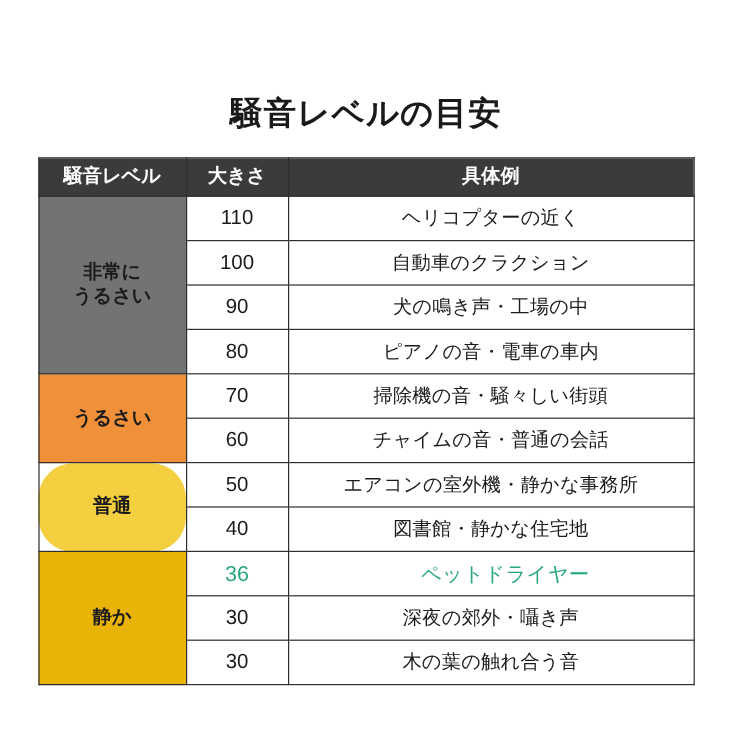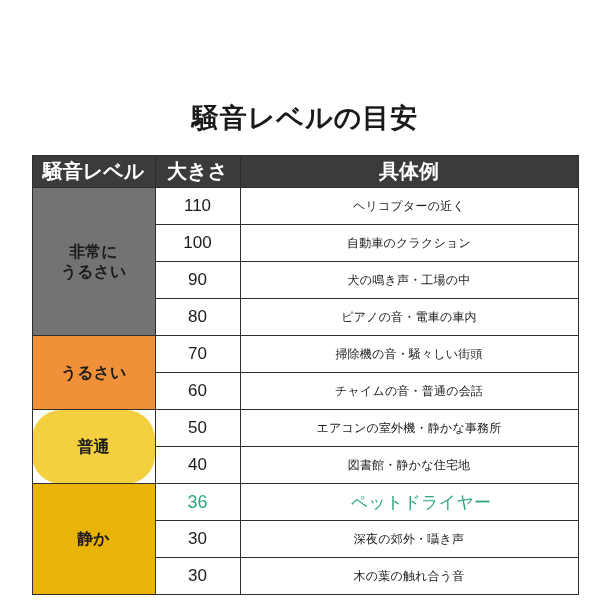--- a/index.html
+++ b/index.html
@@ -17,21 +17,21 @@
   .page {
     width: 610px;
     height: 610px;
     position: relative;
     box-sizing: border-box;
     display: flex;
     flex-direction: column;
     align-items: center;
   }
   .title {
-    margin-top: 102px;
+    margin-top: 78px;
     font-size: 27px;
     font-weight: bold;
     letter-spacing: 1px;
     color: #1a1a1a;
     text-align: center;
     line-height: 1.2;
   }
   .table-wrap {
     margin-top: 21px;
     width: 547px;
@@ -45,21 +45,21 @@
   table.noise-table th,
   table.noise-table td {
     border: 1px solid #2e2e2e;
     padding: 0;
     text-align: center;
     vertical-align: middle;
   }
   thead th {
     background: #3b3b3b;
     color: #ffffff;
-    font-size: 20px;
+    font-size: 16px;
     font-weight: bold;
     height: 31px;
     line-height: 1.15;
   }
   .col-level { width: 123px; }
   .col-value { width: 85px; }
   .col-example { width: auto; }
 
   td.level-cell {
     font-size: 16px;
@@ -67,21 +67,21 @@
     color: #1b1b1b;
     line-height: 1.25;
   }
   td.value-cell {
     font-size: 17px;
     height: 36px;
     background: #ffffff;
     color: #1b1b1b;
   }
   td.example-cell {
-    font-size: 12px;
+    font-size: 16px;
     background: #ffffff;
     color: #1b1b1b;
     text-align: center;
     padding: 0 6px;
     white-space: nowrap;
     letter-spacing: 0.2px;
   }
   tr.highlight td.value-cell,
   tr.highlight td.example-cell {
     color: #2aa87a;

